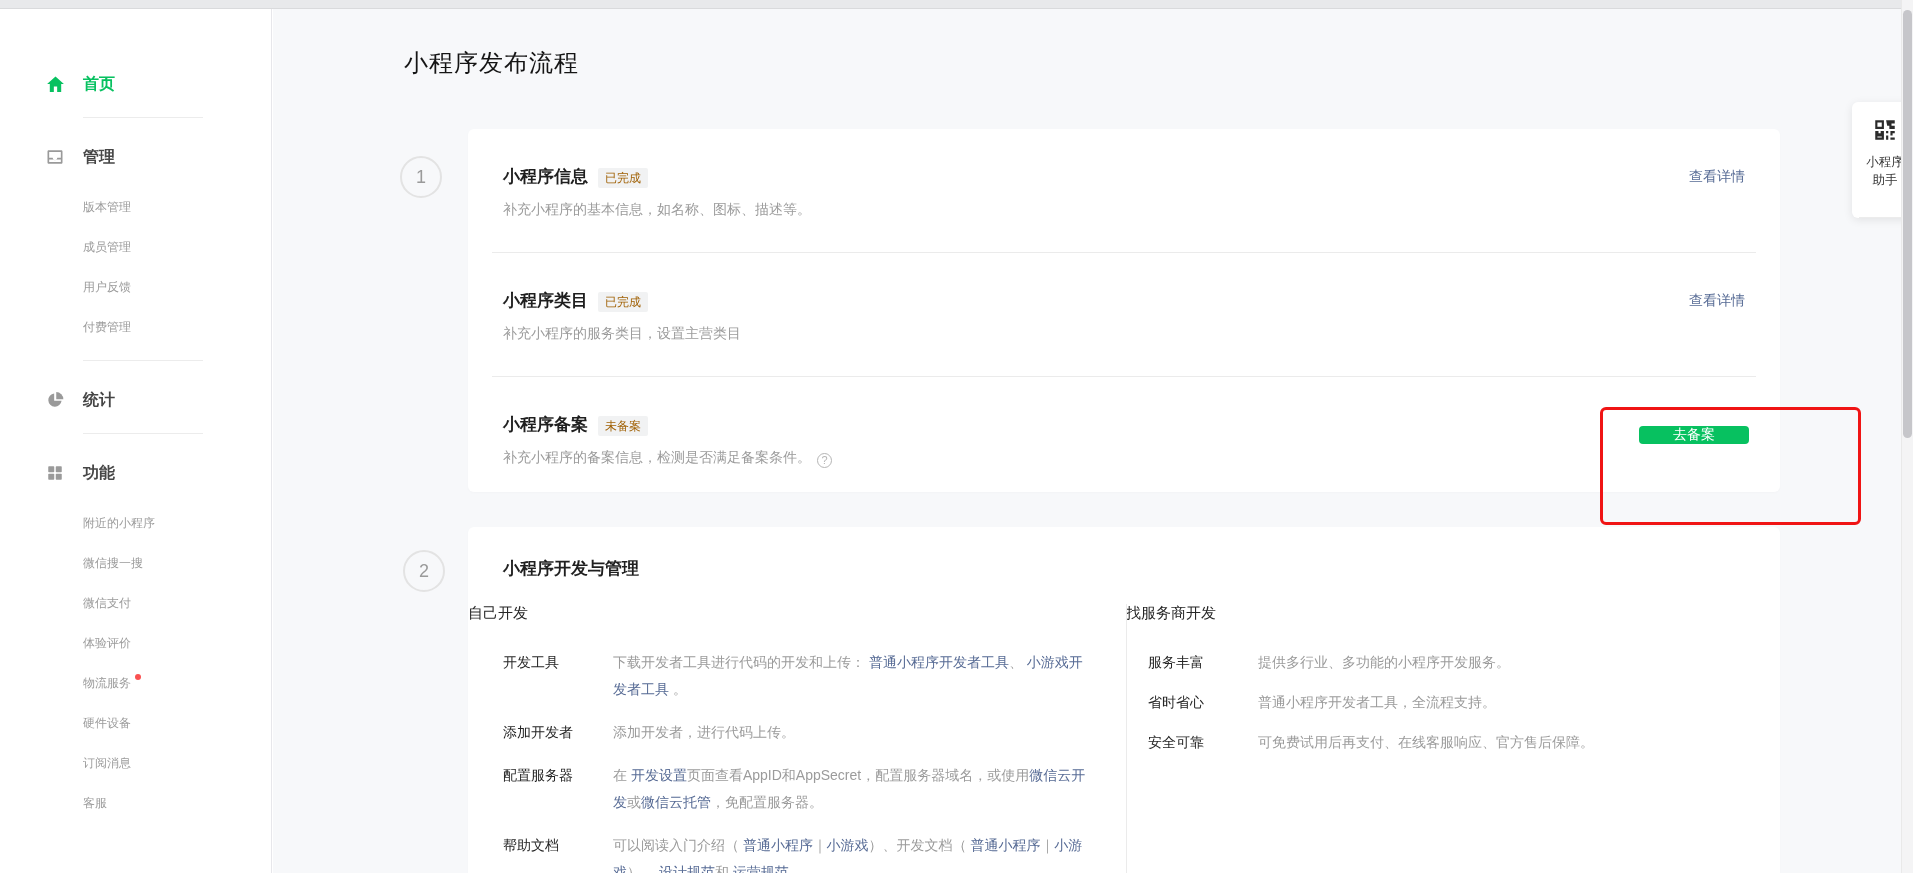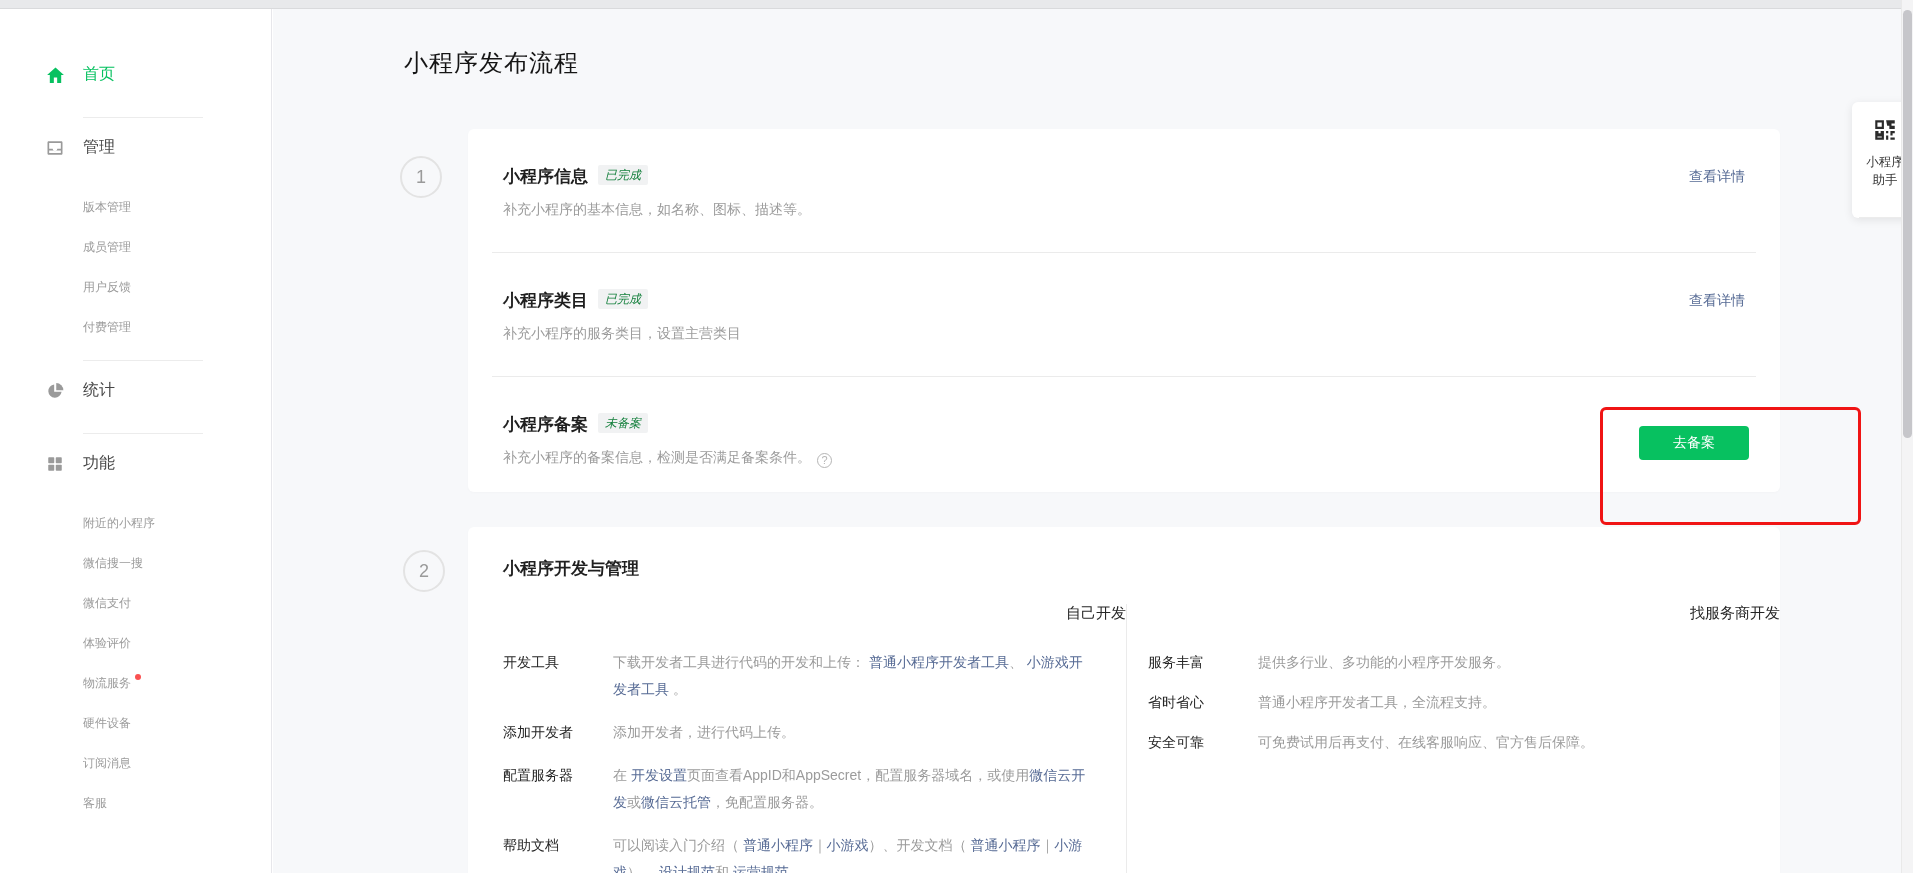--- a/index.html
+++ b/index.html
@@ -8,22 +8,22 @@
   #root { position:relative; width:1913px; height:873px; overflow:hidden; background:#fff; }
 
   
   .topbar { position:absolute; left:0; top:0; width:100%; height:9px;
             background:#e8e9eb; border-bottom:1px solid #d9dadc; z-index:7; }
 
   
   .sidebar { position:absolute; left:0; top:9px; bottom:0; width:272px;
              background:#fff; border-right:1px solid #e7e7eb; z-index:2; }
   .side-nav { padding-top:55px; }
-  .nav-main { height:40px; display:flex; align-items:flex-start; padding-left:44px;
-              font-size:16px; color:#464646; cursor:pointer; }
+  .nav-main { height:40px; display:flex; align-items:center; padding-left:44px;
+              font-size:16px; color:#464646; cursor:pointer;font-weight:bold; }
   .nav-main .nav-icon { width:22px; height:22px; margin-right:17px; color:#9a9a9a;
                         display:inline-flex; align-items:center; justify-content:center; }
   .nav-main.active { color:#07c160; }
   .nav-main.active .nav-icon { color:#07c160; }
   .nav-divider { height:1px; background:#ececec; width:120px; margin:13px 0 19px 83px; }
   .nav-subs { padding-top:10px; }
   .nav-sub { height:40px; display:flex; align-items:center; padding-left:83px;
              font-size:12px; color:#9b9b9b; cursor:pointer; position:relative; }
   .red-dot { display:inline-block; width:6px; height:6px; border-radius:50%;
              background:#fa5151; margin:-12px 0 0 4px; }
@@ -44,42 +44,42 @@
           border-radius:6px; box-shadow:0 1px 3px rgba(0,0,0,0.02); }
   .card1 { top:120px; height:363px; }
   .card2 { top:518px; height:380px; overflow:hidden; }
 
   
   .c1row { position:relative; padding:36px 35px 0 35px; }
   .c1row.h124 { height:124px; }
   .c1row.h115 { height:115px; }
   .c1row.has-sep::after { content:""; position:absolute; left:24px; right:24px;
                           bottom:0; height:1px; background:#ebebeb; }
-  .row-head { display:flex; align-items:flex-start; }
+  .row-head { display:flex; align-items:flex-end; }
   .row-title { font-size:17px; font-weight:700; color:#1f1f1f; }
-  .badge { margin-left:10px; background:#f1f2f3; color:#15803d; font-size:12px;
-           line-height:1; padding:4px 7px; border-radius:2px;font-style:italic; }
+  .badge { margin-left:10px; background:#f1f2f3; color:#a16207; font-size:12px;
+           line-height:1; padding:4px 7px; border-radius:2px; }
   .row-desc { margin-top:13px; font-size:14px; color:#9b9b9b; }
   .help { display:inline-flex; width:15px; height:15px; border:1px solid #b5b5b5;
           border-radius:50%; color:#b5b5b5; font-size:11px; align-items:center;
           justify-content:center; margin-left:6px; vertical-align:-2px; cursor:pointer; }
   .row-link { position:absolute; right:35px; top:39px; font-size:14px;
               color:#576b95; cursor:pointer; }
-  .row-btn { position:absolute; right:31px; top:49px; width:110px; height:34px;
+  .row-btn { position:absolute; right:31px; top:49px; width:110px; height:18px;
              background:#07c160; color:#fff; font-size:14px; border:none;
              border-radius:4px; cursor:pointer; font-family:inherit; }
 
   
   .card2-inner { padding:30px 0 0 0; position:relative; height:100%; }
   .card2-title { font-size:17px; font-weight:700; color:#1f1f1f; padding-left:35px; }
   .cols { display:flex; margin-top:24px; position:relative; }
   .col-sep { position:absolute; left:658px; top:0; bottom:-300px; width:1px; background:#ebebeb; }
   .col { width:658px; }
   .col.right { width:654px; }
-  .col-header { text-align:right; font-size:15px; color:#262626; margin-bottom:26px; }
+  .col-header { text-align:left; font-size:15px; color:#262626; margin-bottom:26px; }
   .dev-rows.left { padding:0 36px 0 35px; }
   .dev-rows.right { padding:0 30px 0 22px; }
   .dev-row { display:flex; font-size:14px; line-height:27px; margin-bottom:16px; }
   .dev-rows.right .dev-row { margin-bottom:13px; }
   .dev-label { width:110px; flex:none; color:#262626; }
   .dev-text { flex:1; color:#9b9b9b; }
   .dev-text .lnk { color:#576b95; cursor:pointer; }
 
   
   .assistant { position:absolute; left:1852px; top:102px; width:66px; height:116px;

